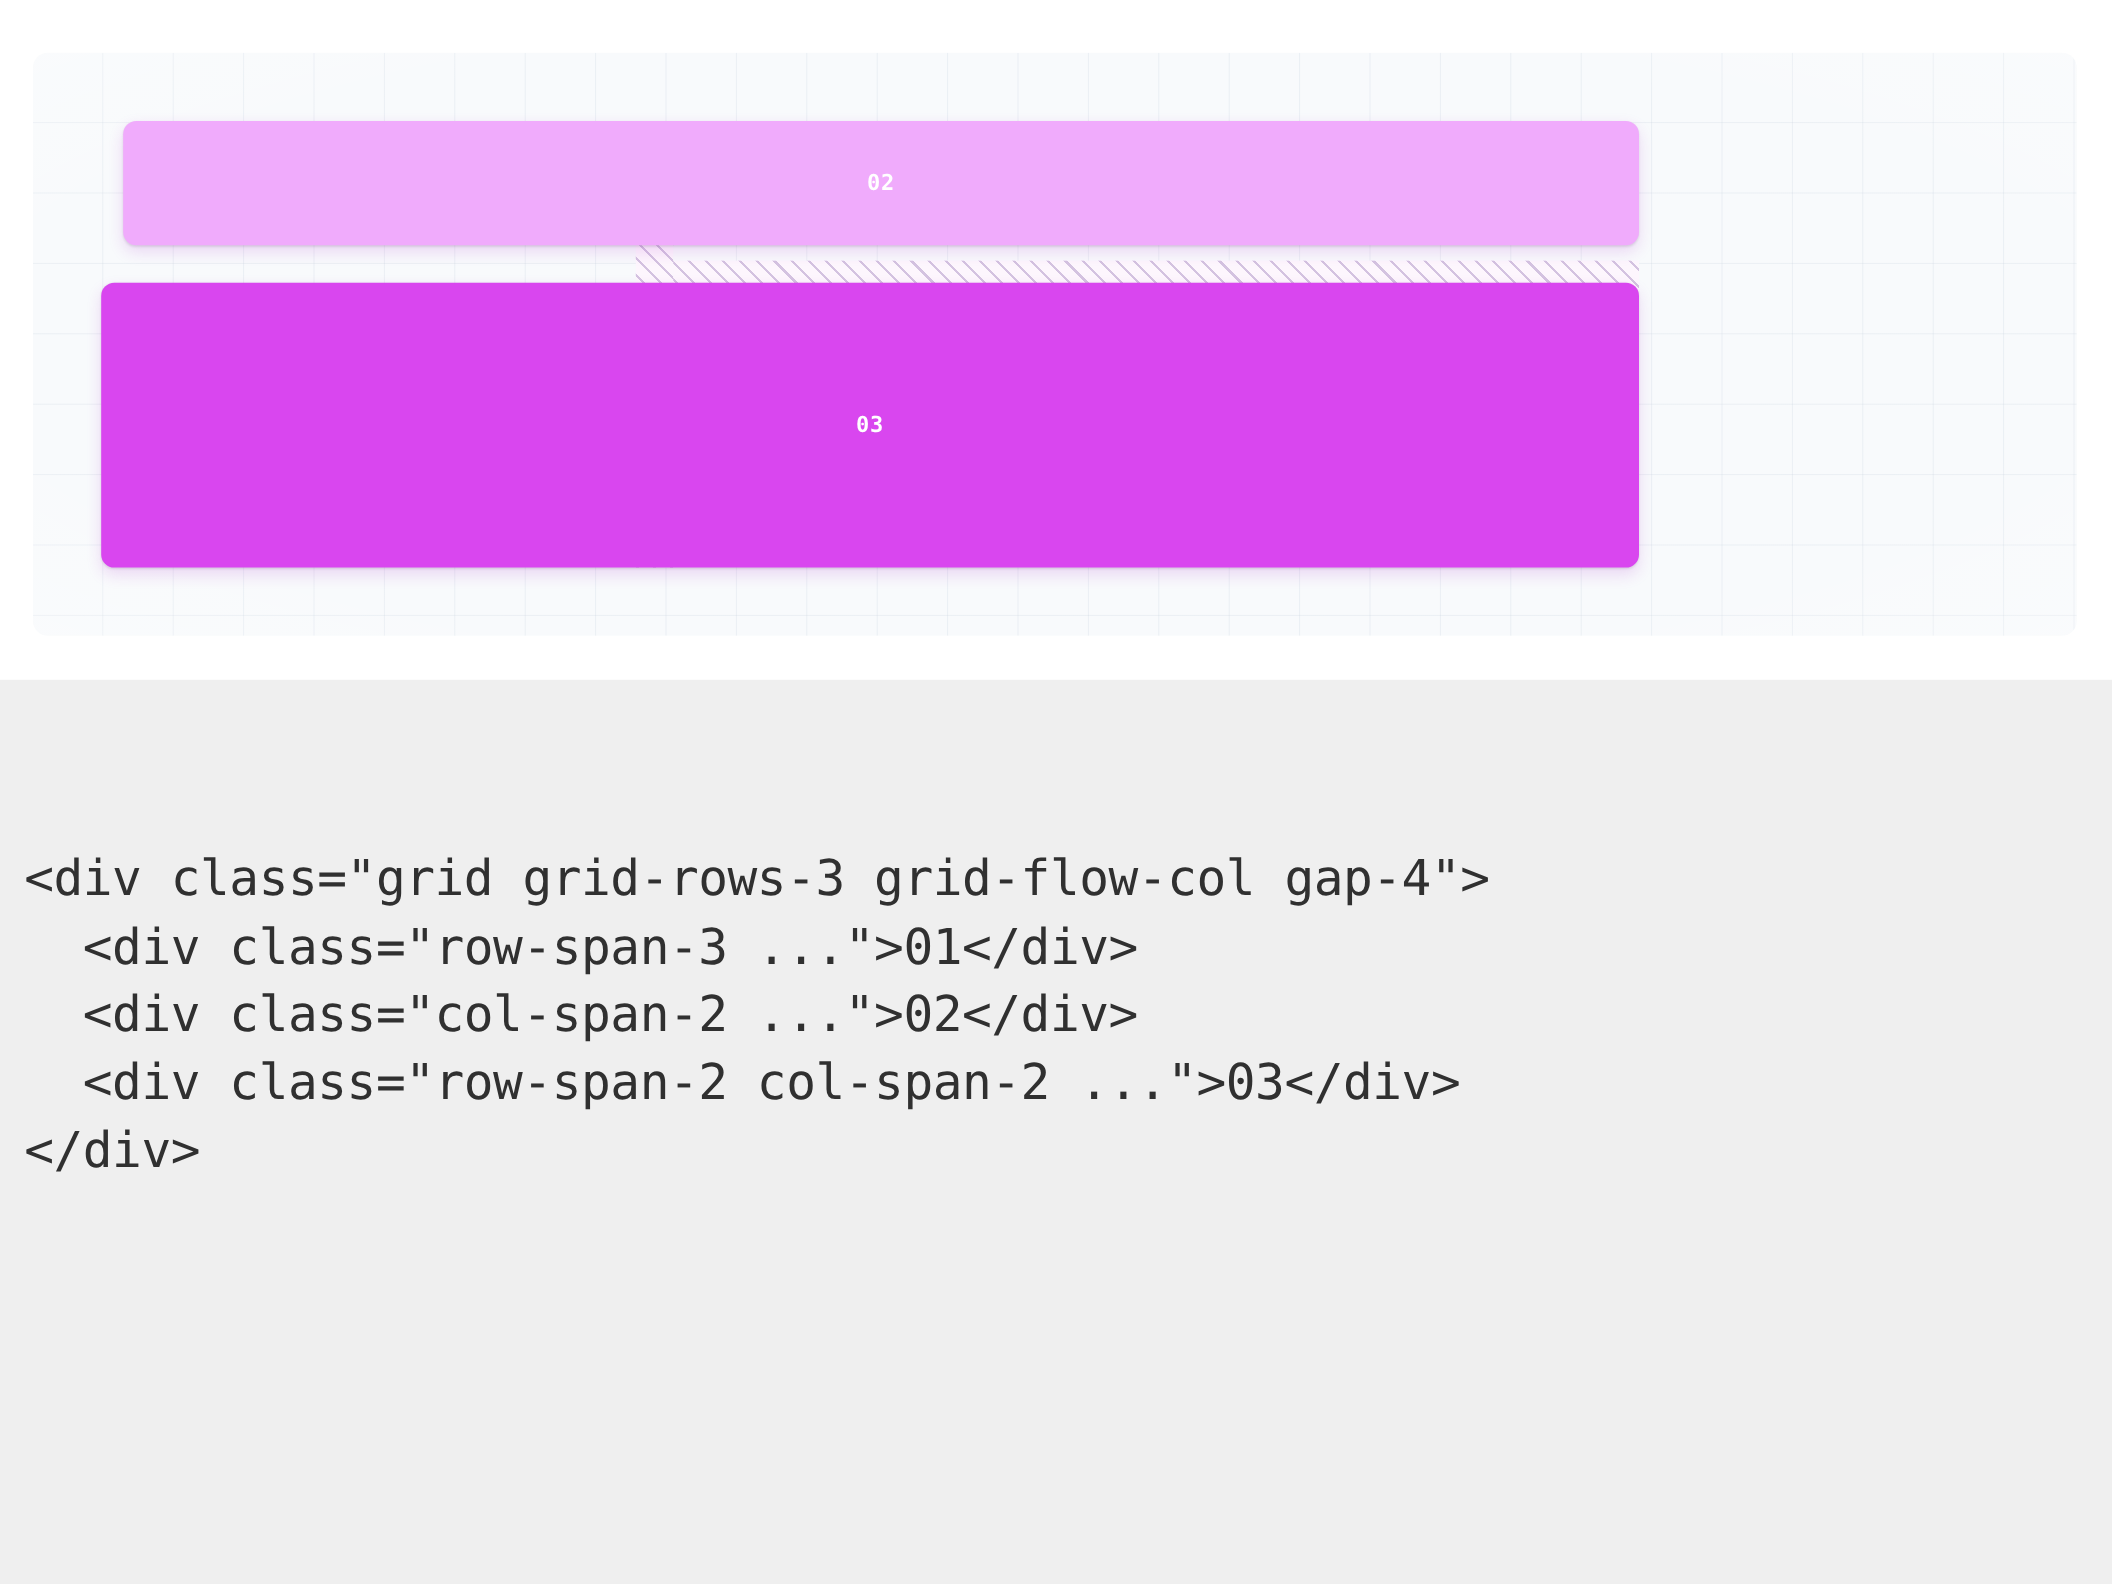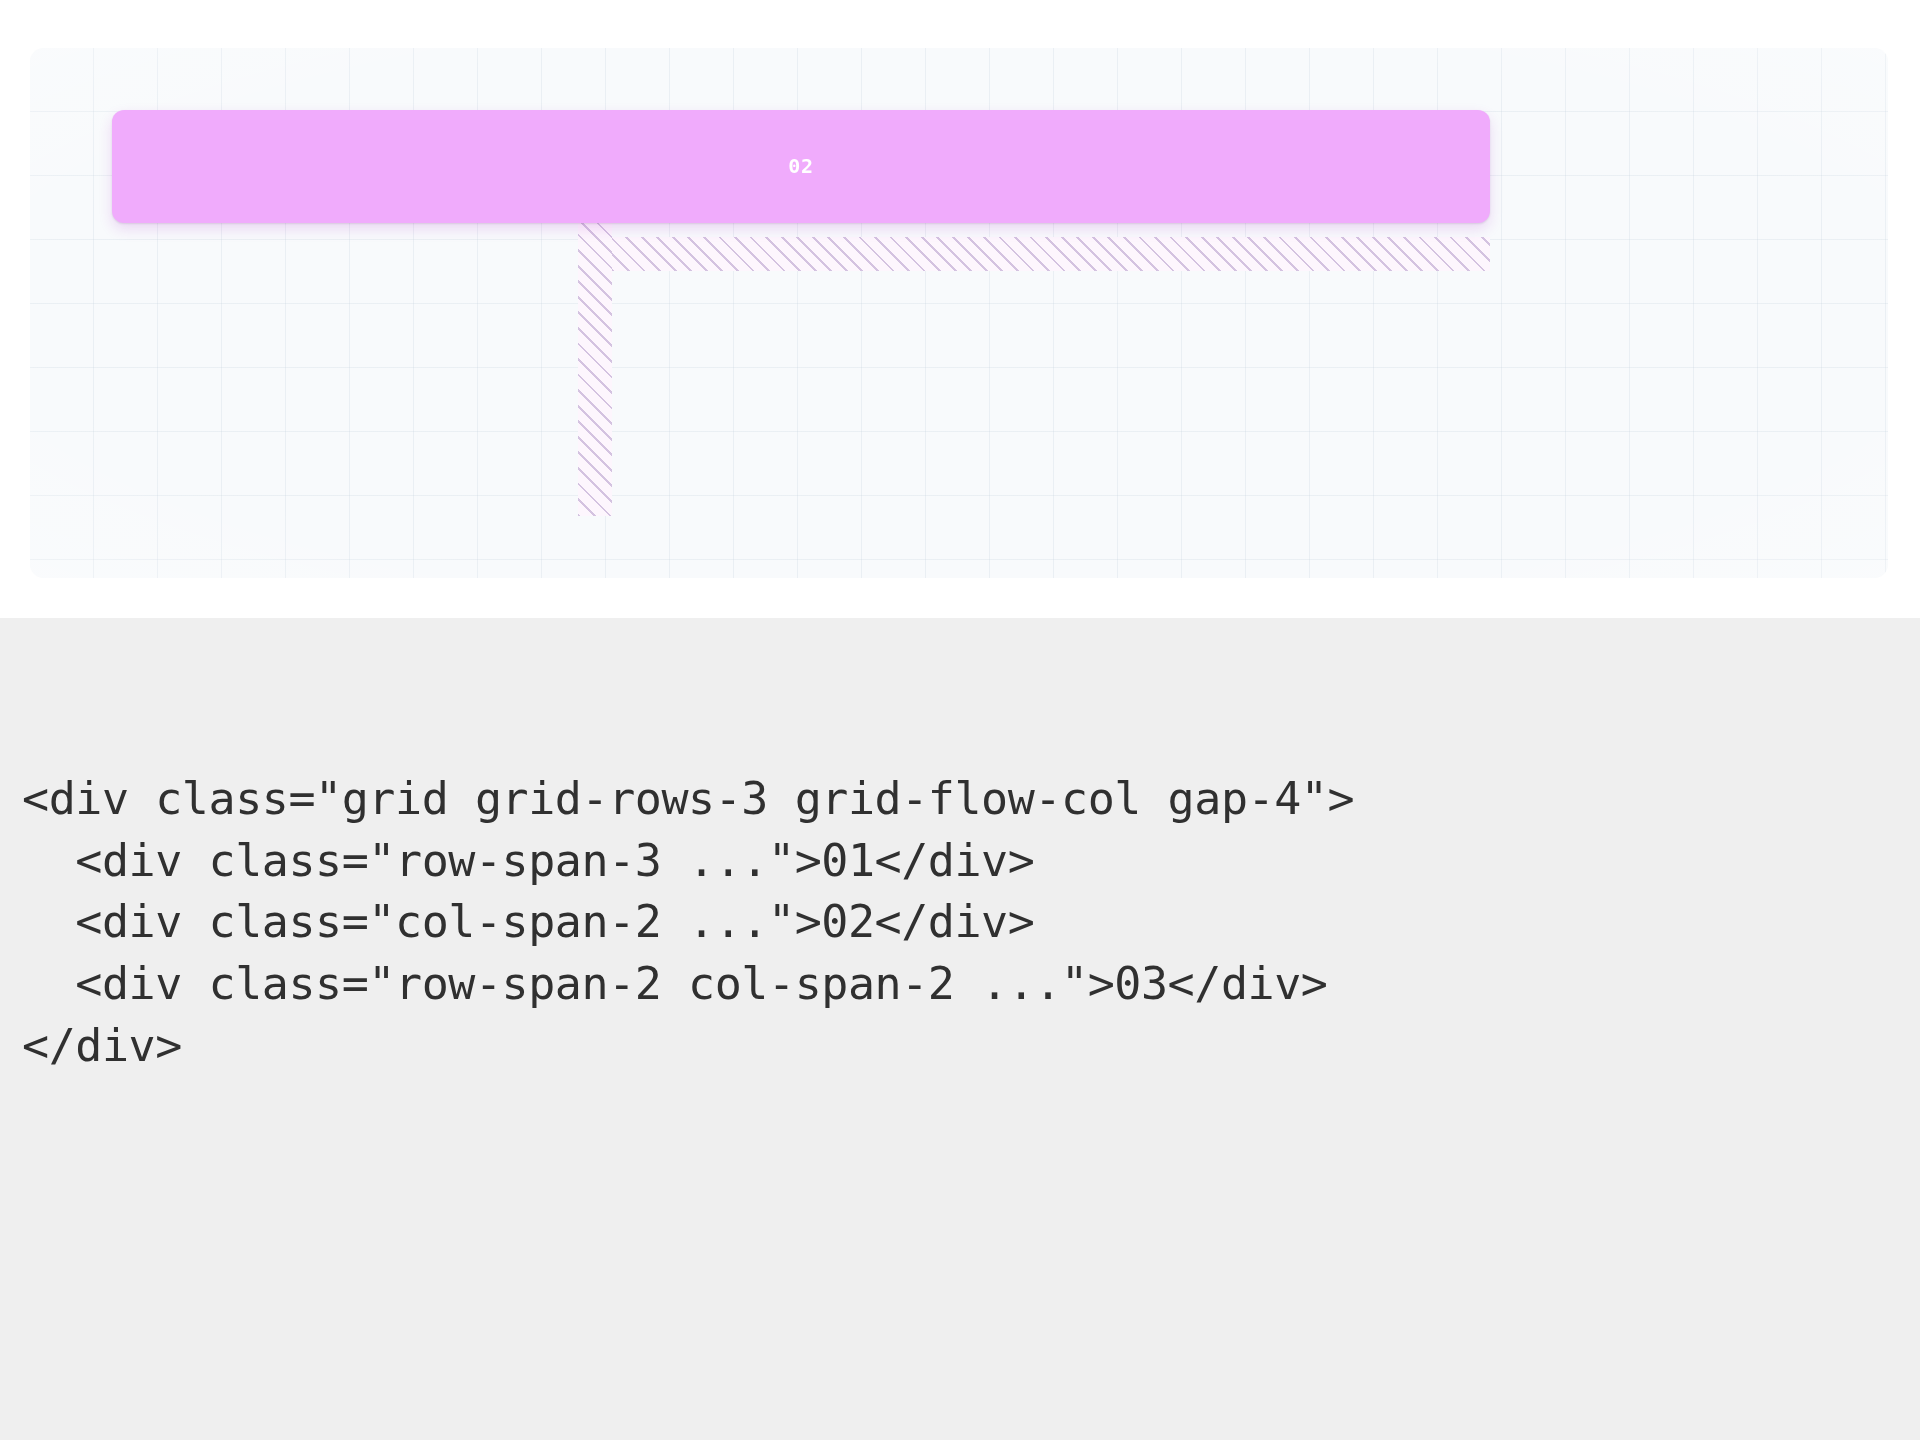--- a/index.html
+++ b/index.html
@@ -157,20 +157,23 @@
     <div class="gap-hatch vertical"></div>
     <div class="gap-hatch horizontal"></div>
 
     <div class="demo-grid">
 
 
       <div class="cell cell-02">
         <span class="cell-label">02</span>
       </div>
 
+      <div class="cell cell-03">
+        <span class="cell-label">03</span>
+      </div>
 
     </div>
   </div>
 </section>
 
 <section class="code-panel">
   <pre class="code-block"><code><span class="code-line">&lt;div class="grid grid-rows-3 grid-flow-col gap-4"&gt;</span><span class="code-line">  &lt;div class="row-span-3 ..."&gt;01&lt;/div&gt;</span><span class="code-line">  &lt;div class="col-span-2 ..."&gt;02&lt;/div&gt;</span><span class="code-line">  &lt;div class="row-span-2 col-span-2 ..."&gt;03&lt;/div&gt;</span><span class="code-line">&lt;/div&gt;</span></code></pre>
 </section>
 
 </body></html>

